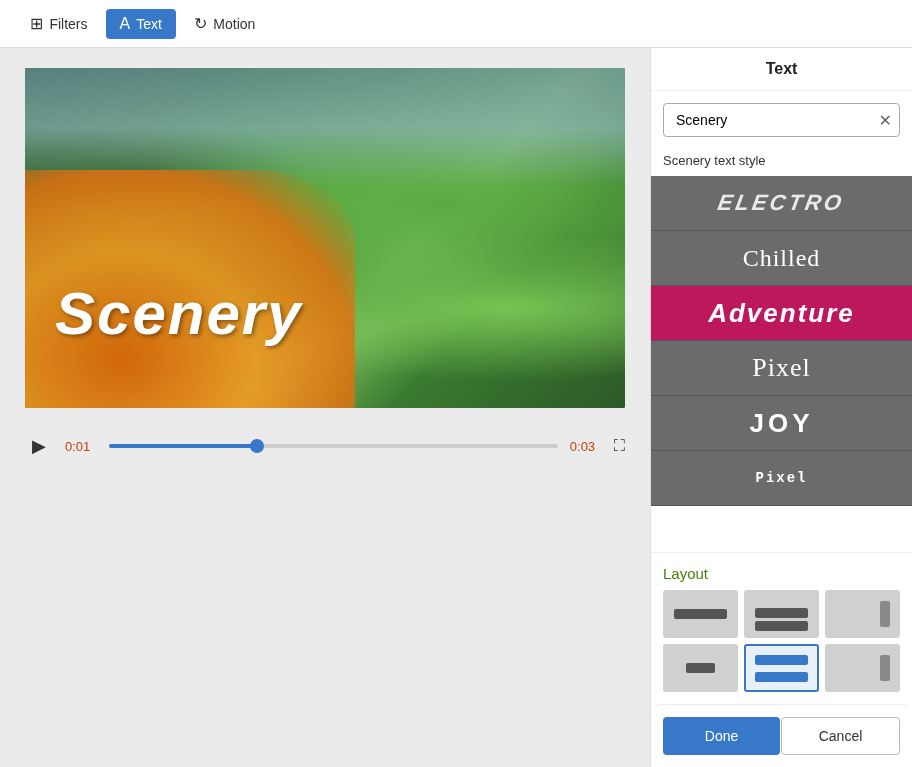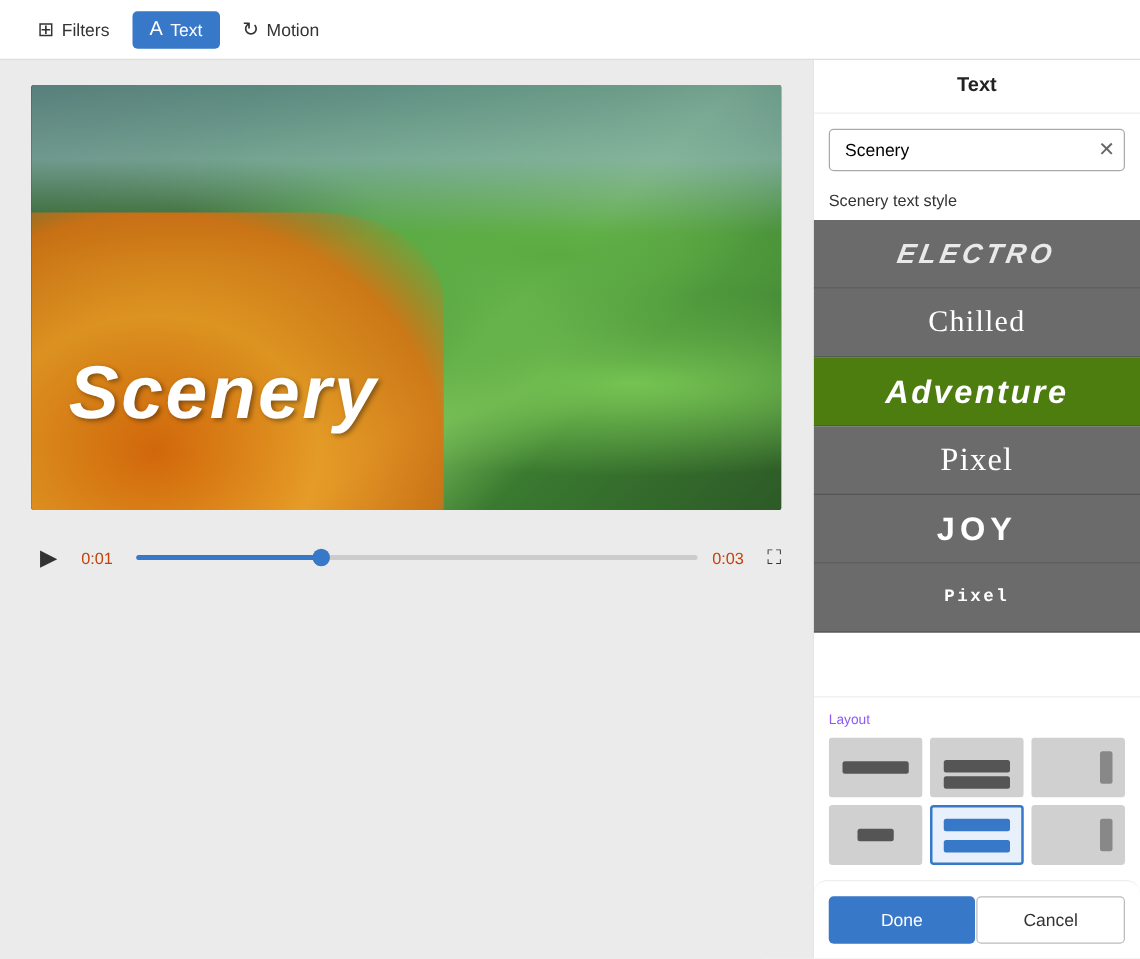--- a/index.html
+++ b/index.html
@@ -266,21 +266,21 @@
       display: flex;
       align-items: center;
       justify-content: center;
       cursor: pointer;
       background: #6b6b6b;
       border-bottom: 1px solid #555;
       position: relative;
     }
 
     .style-item.selected {
-      background: #4d7c0f;
+      background: #be185d;
     }
 
     .style-item-text {
       color: #fff;
       font-size: 22px;
       font-weight: bold;
       letter-spacing: 1px;
     }
 
     
@@ -324,22 +324,22 @@
       letter-spacing: 2px;
     }
 
     
     .layout-section {
       padding: 12px;
       border-top: 1px solid #eee;
     }
 
     .layout-label {
-      font-size: 11px;
-      color: #8b5cf6;
+      font-size: 15px;
+      color: #4d7c0f;
       margin-bottom: 8px;
     }
 
     .layout-grid {
       display: grid;
       grid-template-columns: repeat(3, 1fr);
       gap: 6px;
     }
 
     .layout-item {

